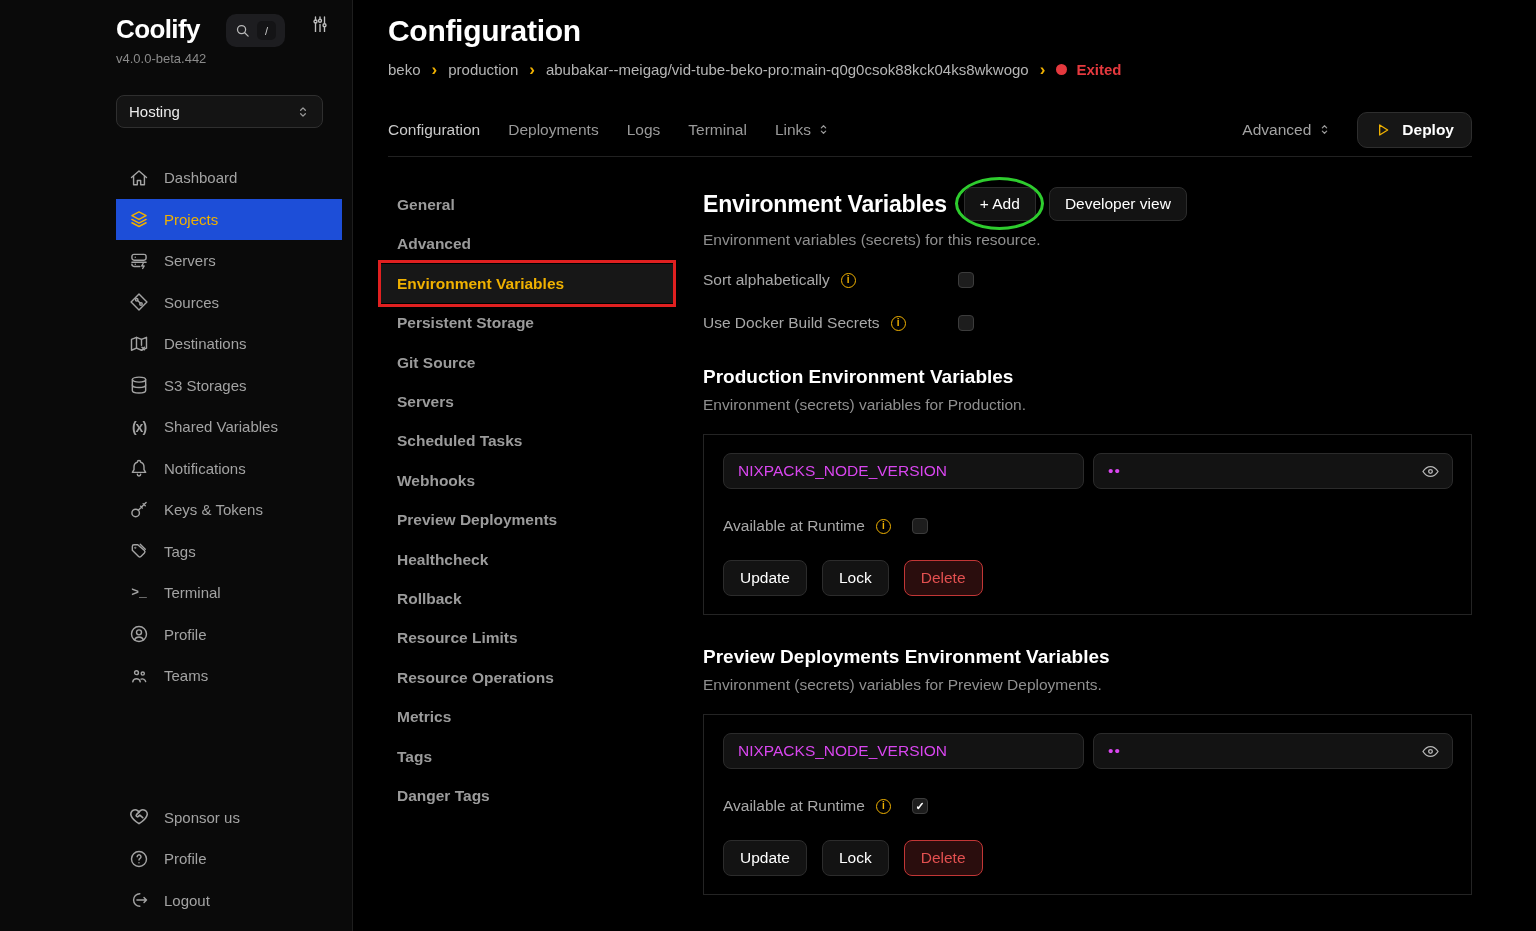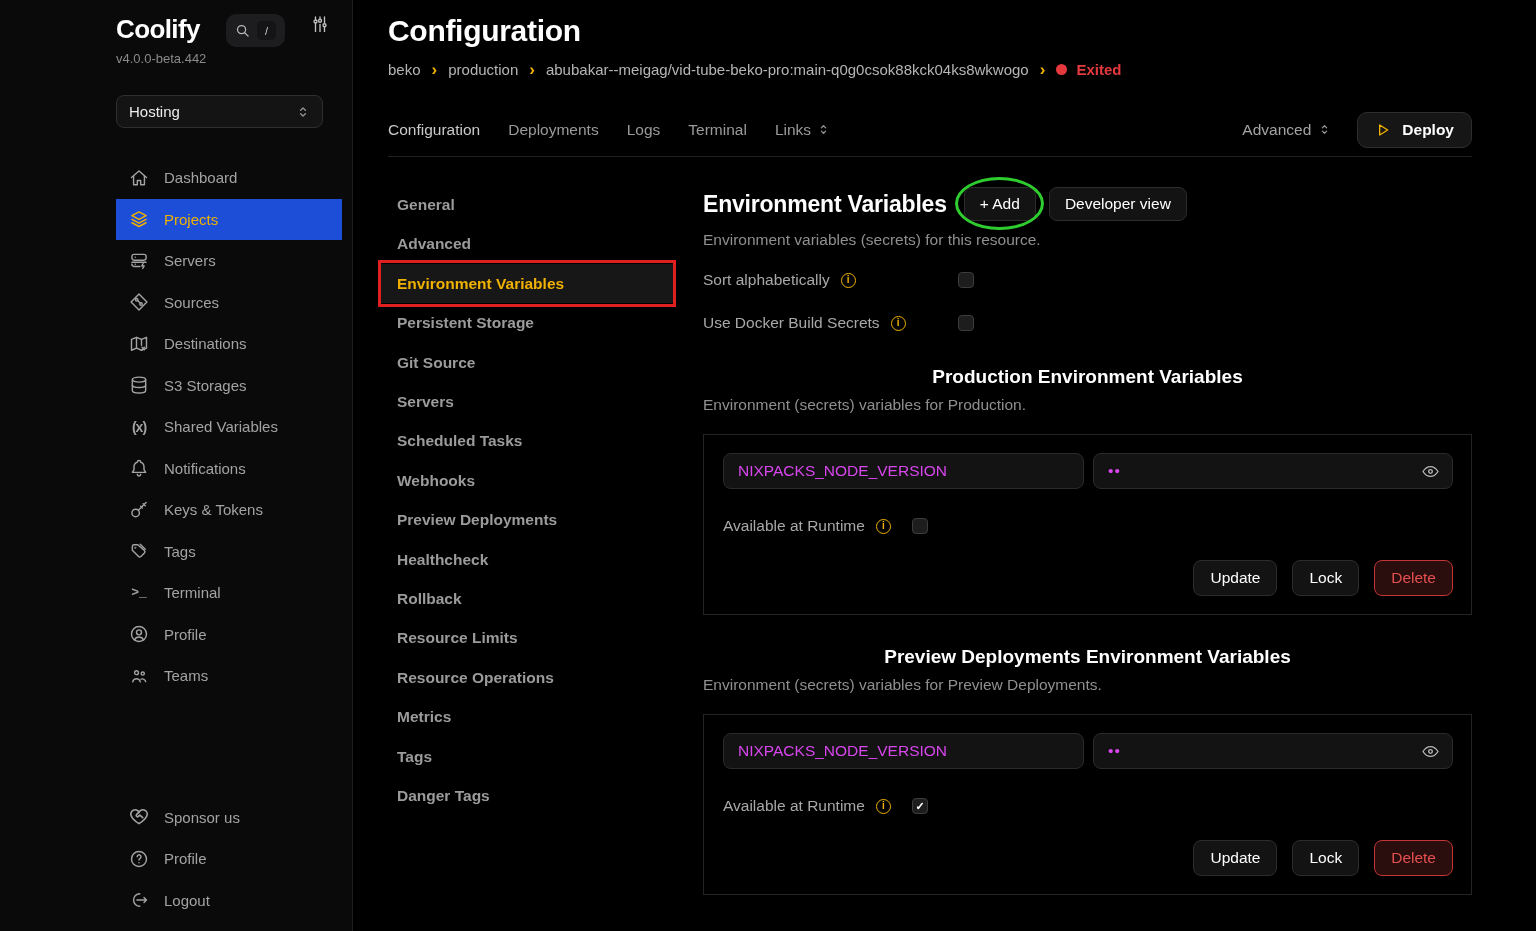--- a/index.html
+++ b/index.html
@@ -115,39 +115,39 @@
     width:15px; height:15px; border:1.5px solid #f0b100; border-radius:50%;
     color:#f0b100; font-size:10px; font-weight:700; display:grid;
     place-items:center; line-height:1; flex:none;
   }
   .checkbox {
     width:16px; height:16px; border-radius:4px; background:#1d1d1d;
     border:1px solid #3c3c3c; display:grid; place-items:center; cursor:pointer; flex:none;
   }
   .checkbox.checked::after { content:"\2713"; color:#fff; font-size:11px; font-weight:700; }
 
-  .section-title { font-size:19px; font-weight:700; margin-top:31px;text-align:center; }
+  .section-title { font-size:19px; font-weight:700; margin-top:31px; }
   .section-subtitle { margin-top:8px; color:#8f8f8f; font-size:15.5px; }
 
   .var-card { border:1px solid #242424; margin-top:20px; padding:18px 18px 18px 19px; }
   .var-inputs { display:flex; gap:9px; }
   .txt-input {
     height:36px; background:#131313; border:1px solid #2b2b2b; border-radius:8px;
     color:#d946ef; padding:0 14px; font-size:15.5px; font-family:inherit; outline:none;
   }
   .name-input { width:361px; flex:none; }
   .value-wrap { flex:1; position:relative; display:flex; }
   .value-input { flex:1; letter-spacing:1px; padding-right:44px; }
   .eye-btn {
     position:absolute; right:13px; top:0; bottom:0; display:flex; align-items:center;
     color:#b5b5b5; background:none; border:none; cursor:pointer;
   }
   .runtime-row { display:flex; align-items:center; margin-top:25px; height:24px; }
   .runtime-label-group { display:flex; align-items:center; gap:11px; width:189px; color:#a8a8a8; font-size:15.5px; }
-  .card-actions { display:flex; justify-content:flex-end; gap:15px; margin-top:22px; }
+  .card-actions { display:flex; justify-content:flex-start; gap:15px; margin-top:22px; }
   .action-btn { padding:8px 16px; font-size:15.5px; }
   .delete-btn { background:#2a0d0d; border:1px solid #c23636; color:#e35050; }
   .section-block + .section-block { margin-top:22px; }
 </style>
 </head>
 <body>
 
 <aside class="sidebar">
   <div class="sidebar-inner">
     <div class="logo-row">

